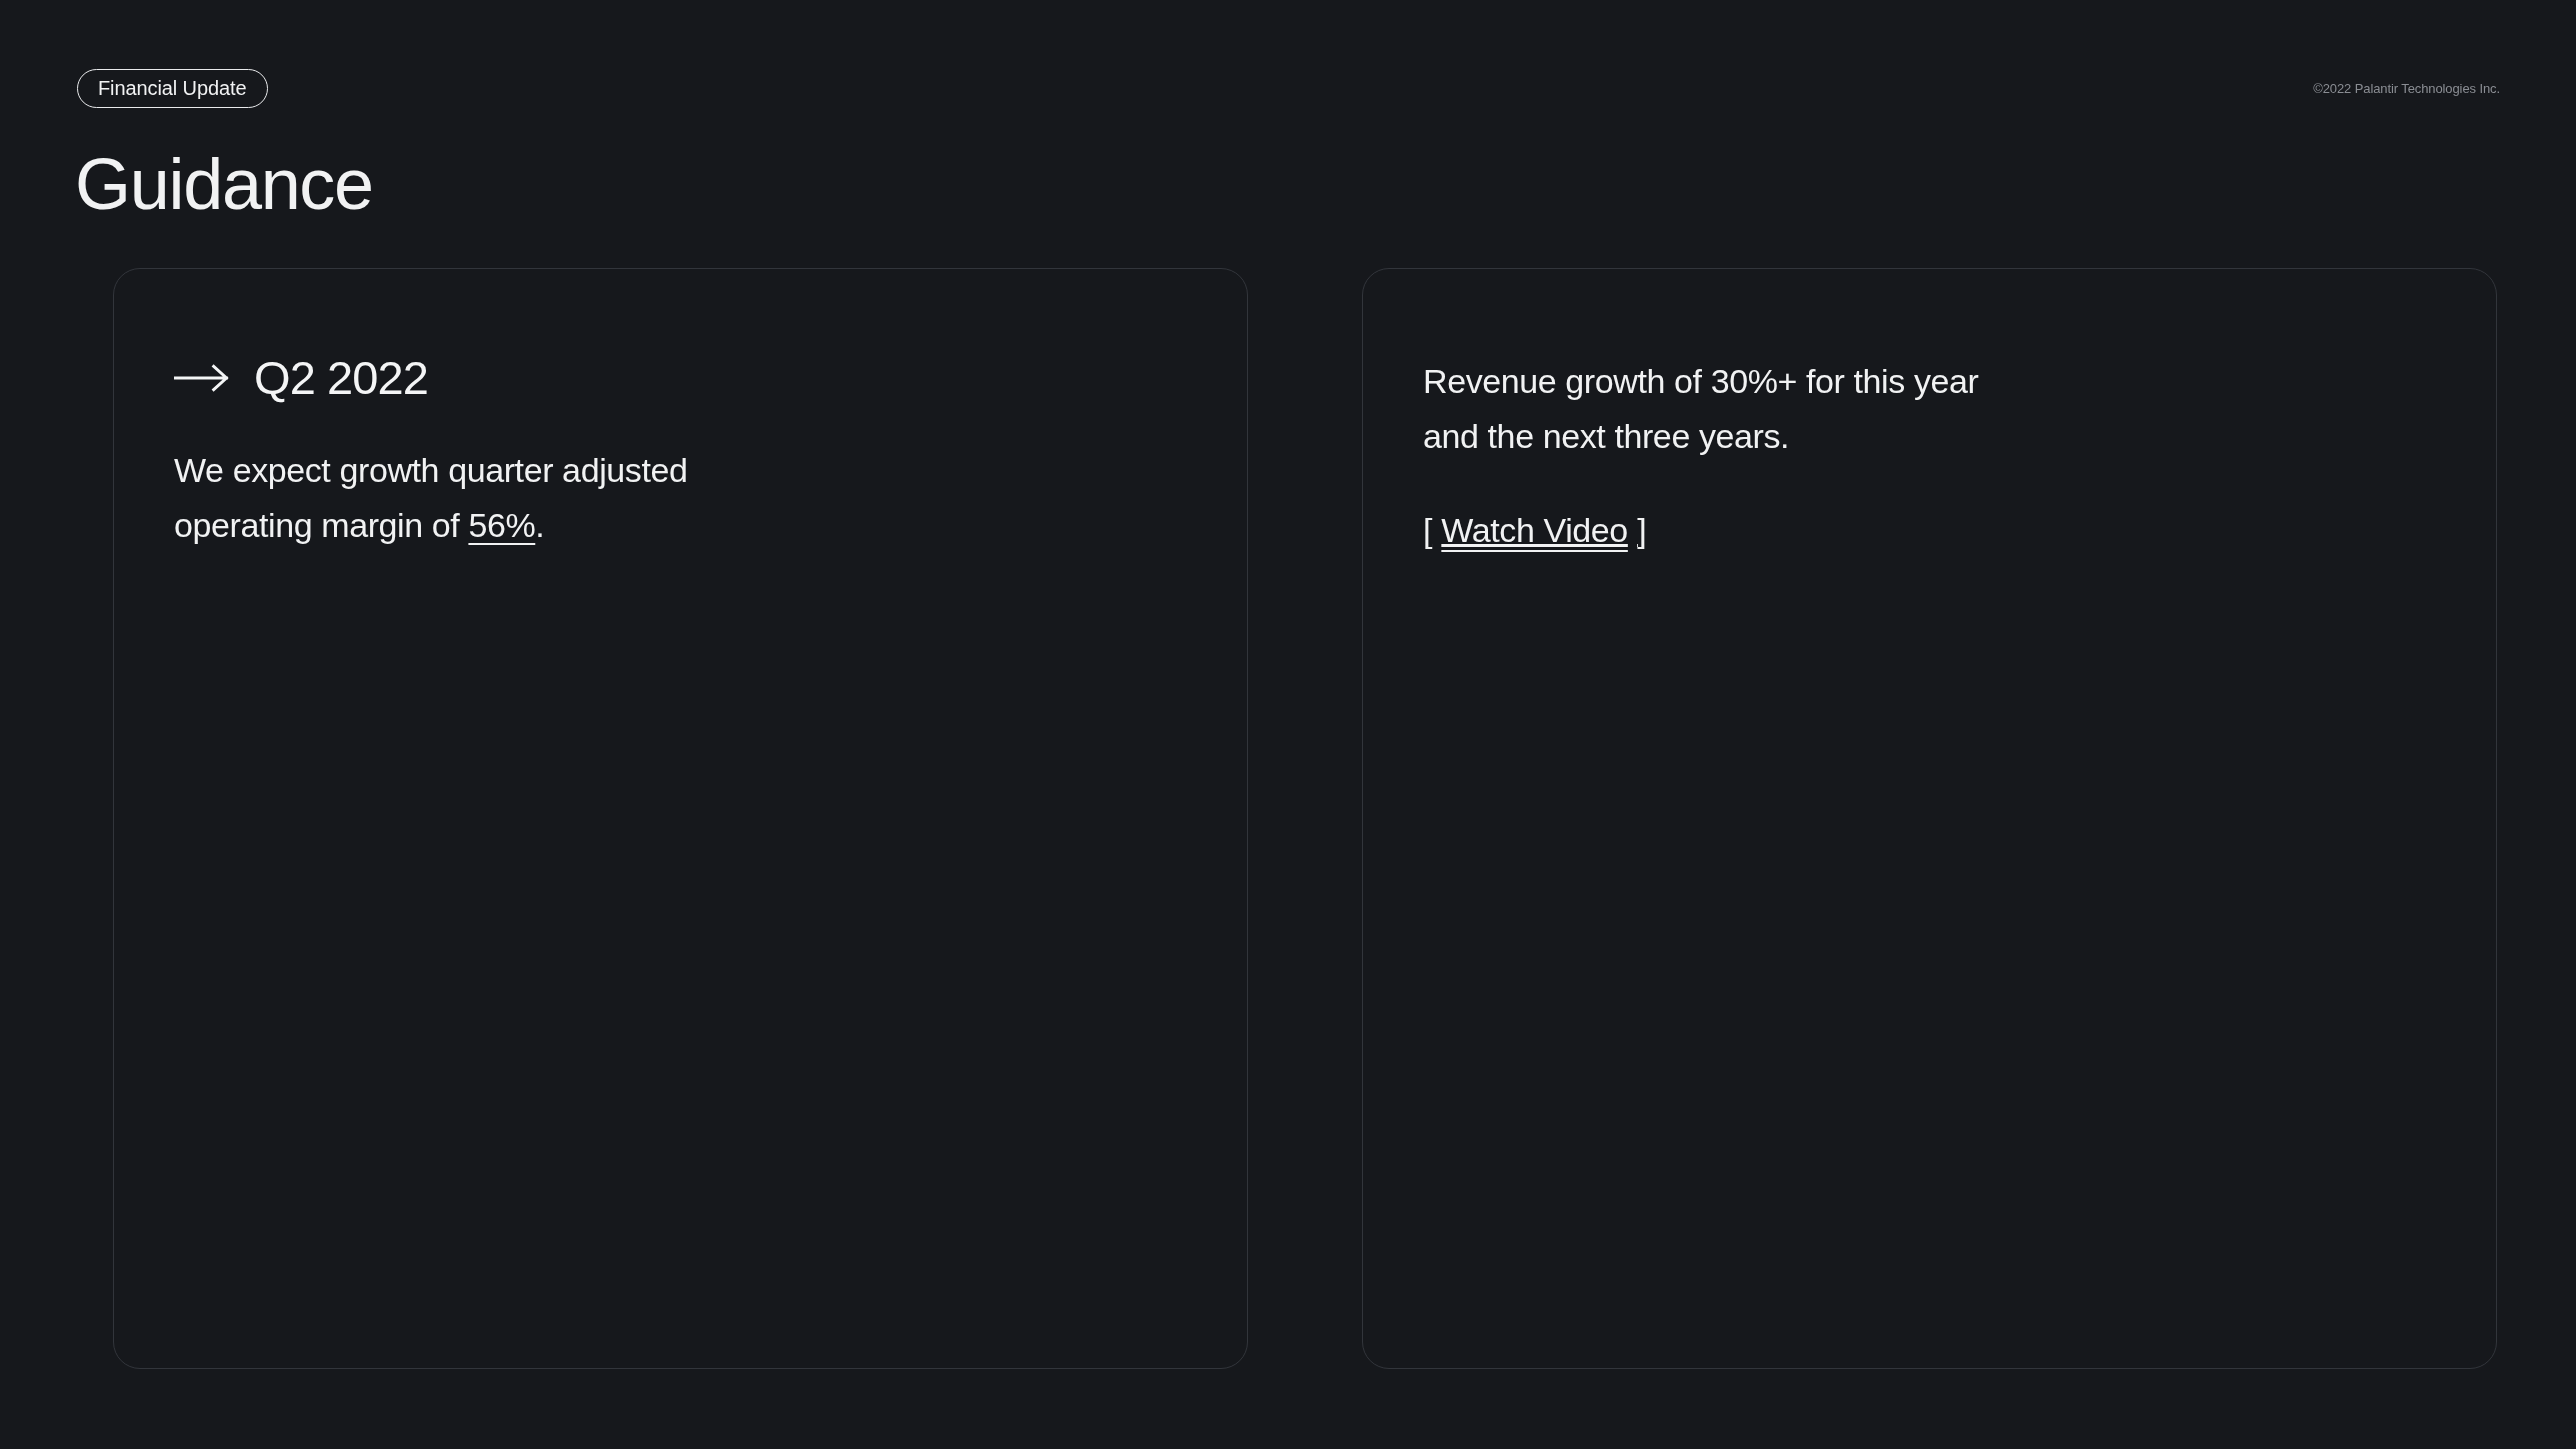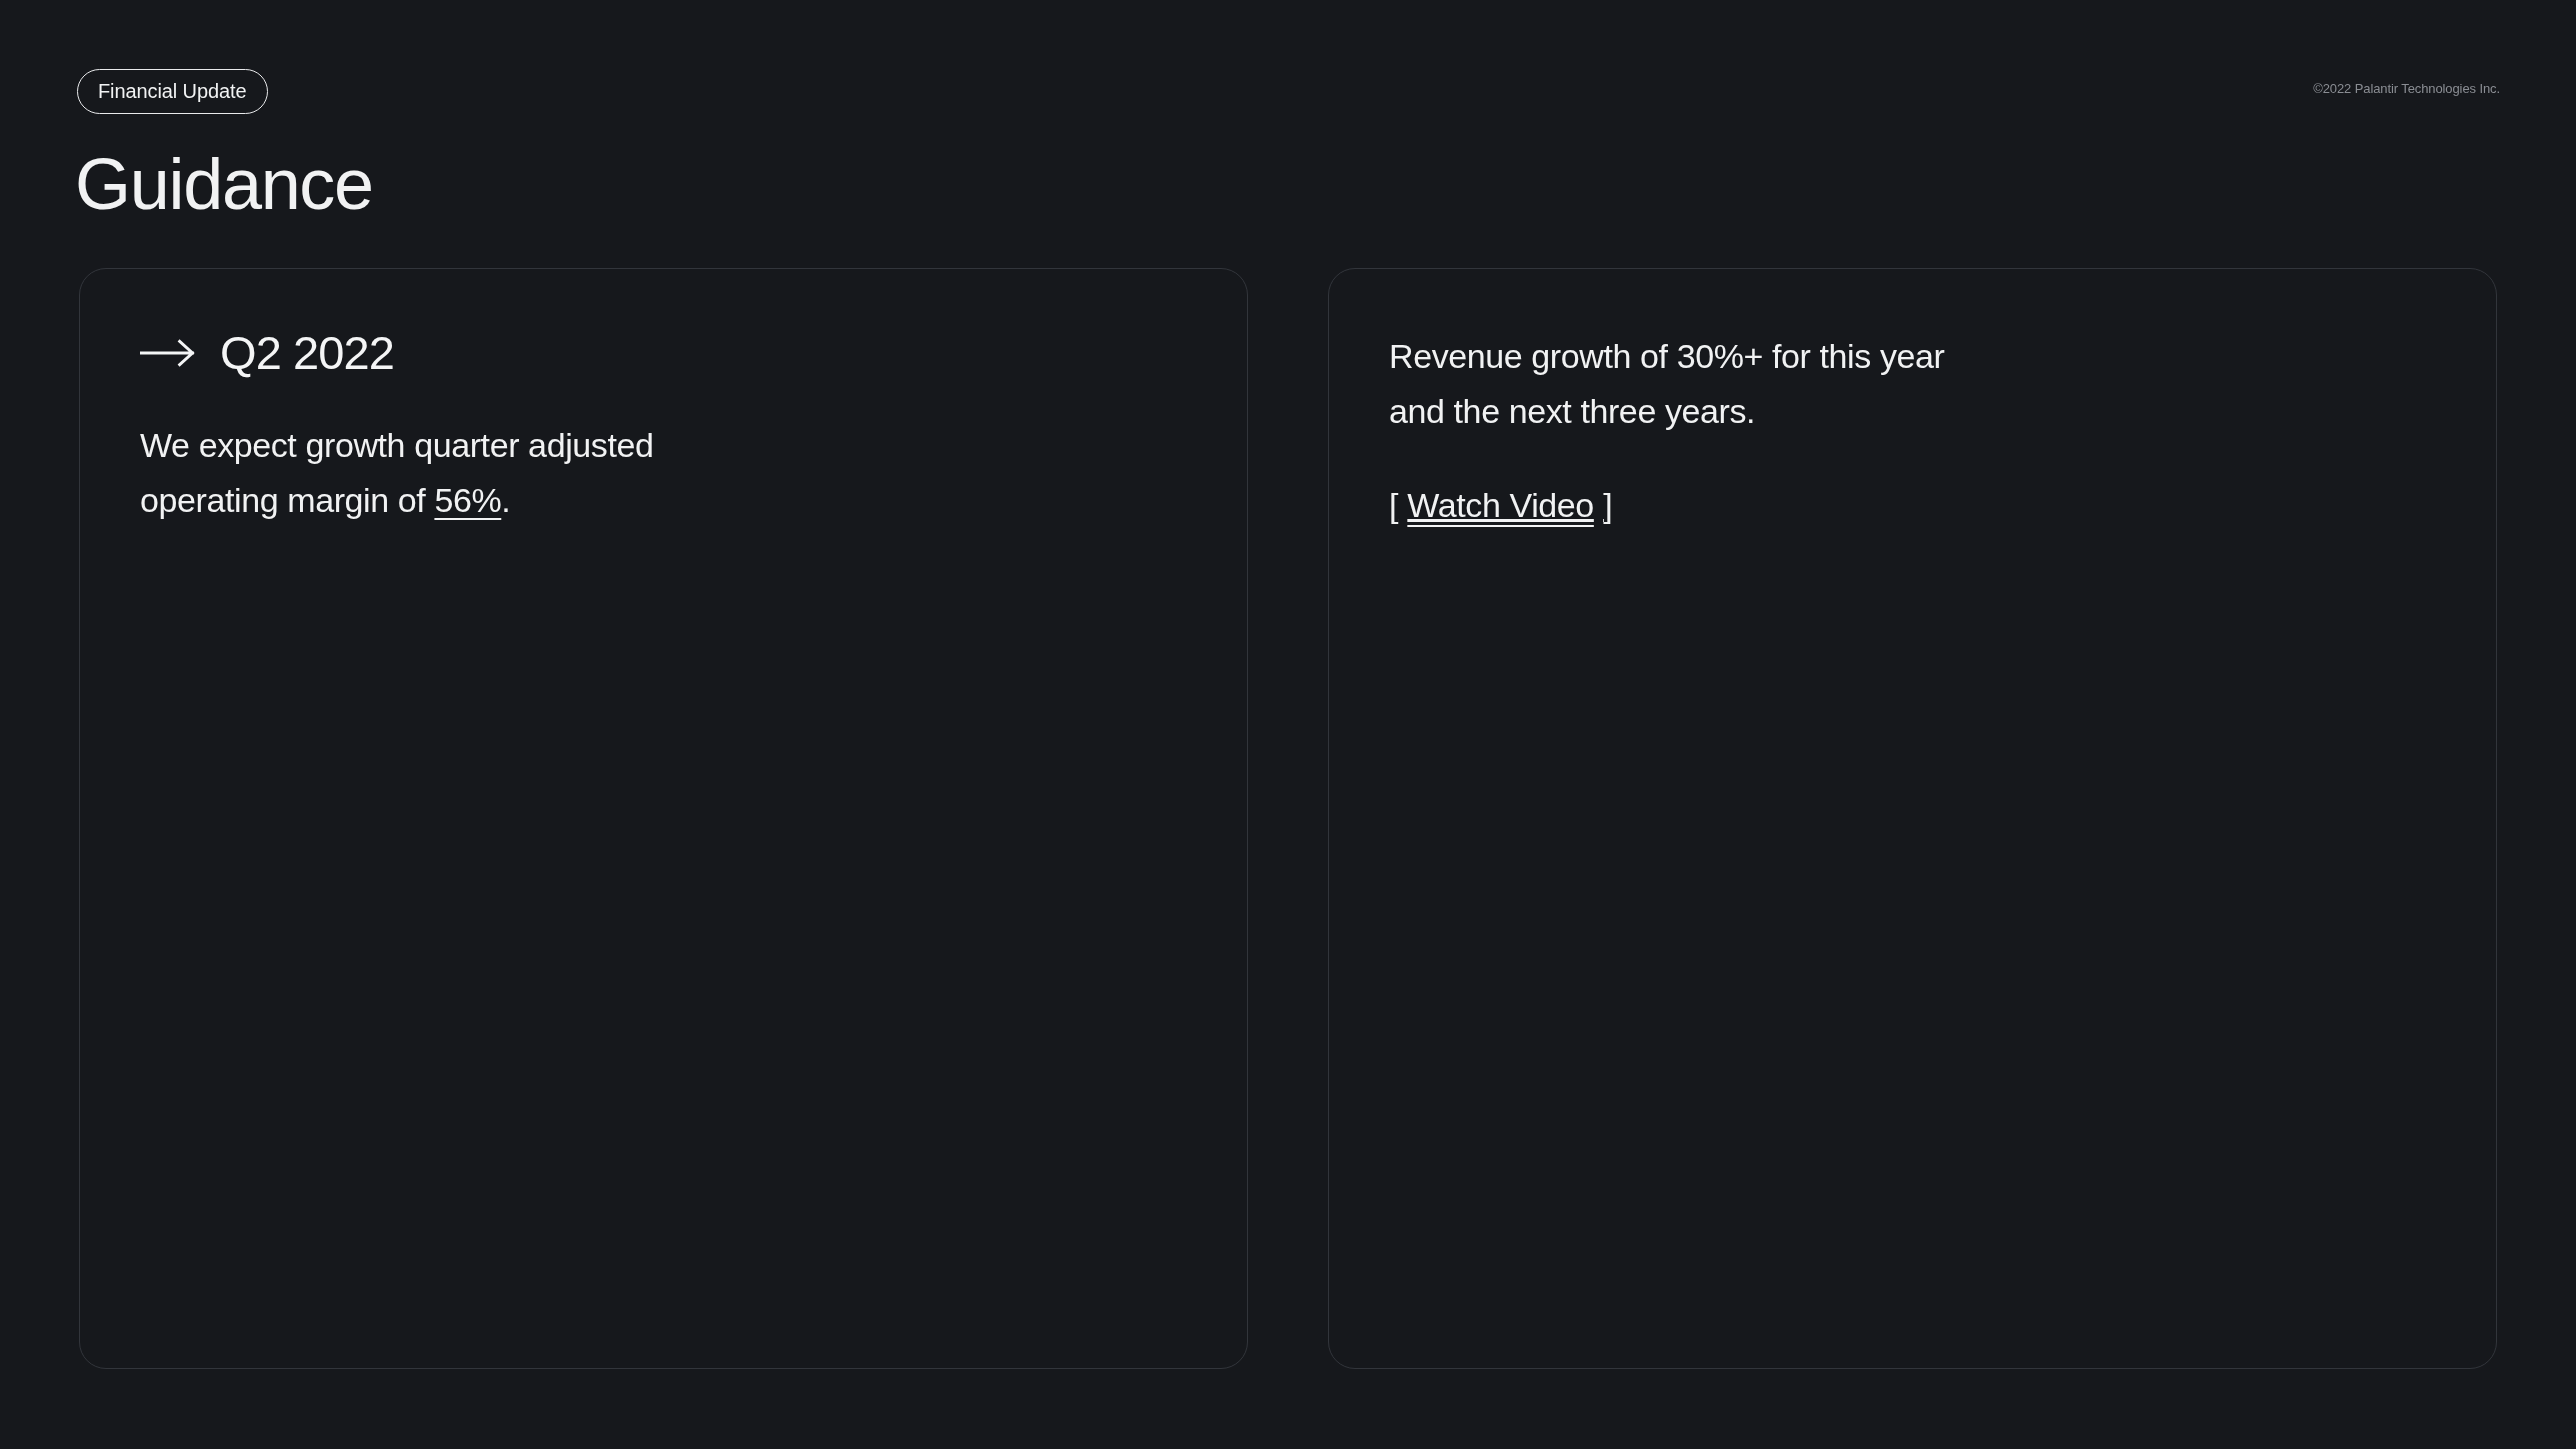--- a/index.html
+++ b/index.html
@@ -7,21 +7,21 @@
     width:2576px; height:1449px;
     background:#16181C;
     font-family:"Liberation Sans", sans-serif;
     overflow:hidden;
   }
   .page { position:relative; width:2576px; height:1449px; }
 
   
   .badge {
     position:absolute; left:77px; top:69px;
-    height:45px; padding:16px 20px;
+    height:39px; padding:16px 20px;
     display:flex; align-items:center; justify-content:center;
     border:1.2px solid #E9EAEC;
     border-radius:22.6px;
     color:#F1F2F3;
     font-size:20px;
     letter-spacing:-0.1px;
     white-space:nowrap;
   }
   .copyright {
     position:absolute; right:76px; top:81px;
@@ -45,22 +45,23 @@
     position:absolute;
     left:79px; top:268px;
     width:2418px; height:1101px;
     display:flex;
     gap:80px;
   }
   .card {
     flex:1 1 0;
     border:1.2px solid #32353B;
     border-radius:27px;
-    padding:60px 0 0 60px;
+    padding:85px 0 0 60px;
     position:relative;
+    margin-left:34px;
   }
   .card-head {
     display:flex;
     align-items:center;
     gap:24px;
     color:#F4F5F6;
     font-size:47px;
     font-weight:300;
     letter-spacing:-0.9px;
     line-height:1;

